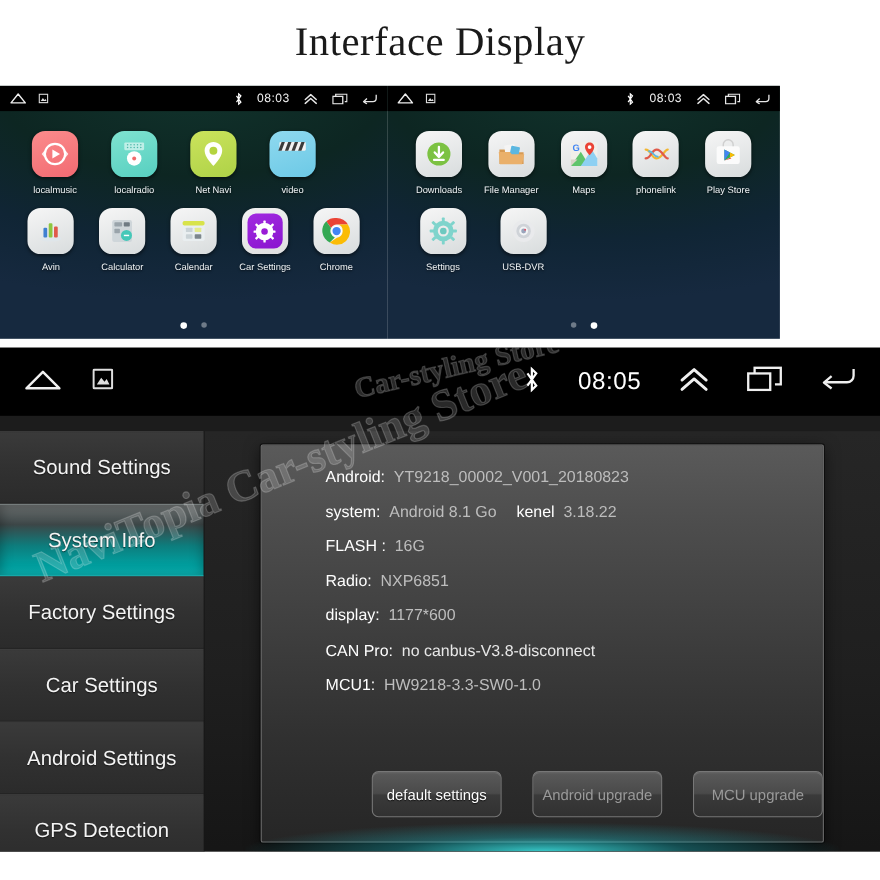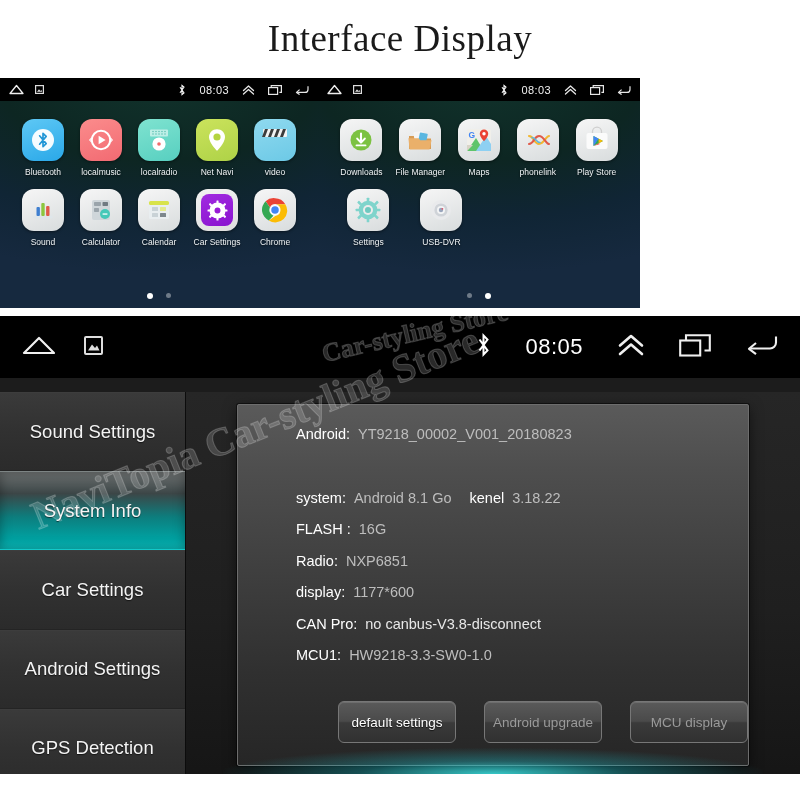--- a/index.html
+++ b/index.html
@@ -21,21 +21,21 @@
   .title-text {
     font-family: "Liberation Serif", serif;
     font-size: 37px;
     color: #1a1a1a;
     letter-spacing: .5px;
   }
 
   
   .top-row {
     position: absolute; top: 78px; left: 0;
-    width: 640px; height: 230px;
+    width: 709px; height: 230px;
     display: flex; justify-content: space-between;
   }
   .device {
     position: relative;
     width: 390px; height: 230px;
     overflow: hidden;
     background:
       radial-gradient(120% 85% at 50% 0%, #11332c 0%, #0d2622 42%, #102535 72%, #16293f 100%);
   }
   .device.right { width: 395px; }
@@ -170,21 +170,21 @@
   }
   .info-row {
     display: flex; align-items: baseline;
     font-size: 14.5px; line-height: 1;
     margin-bottom: 17px;
     white-space: nowrap;
   }
   .info-label { color: #ffffff; }
   .info-value { color: #bdbdbd; margin-left: 8px; }
   .info-label2 { color:#ffffff; margin-left: 18px; }
-  .info-value2 { color:#bdbdbd; margin-left: 8px; margin-top: 32px; }
+  .info-value2 { color:#bdbdbd; margin-left: 8px; }
 
   .btn-row {
     position: absolute; left: 0; bottom: 22px;
     width: 100%;
     display: flex; justify-content: flex-end; gap: 28px;
   }
   .btn {
     width: 118px; height: 42px;
     border-radius: 6px;
     display: flex; align-items: center; justify-content: center;
@@ -261,29 +261,20 @@
           <svg class="ic" width="14" height="10" viewBox="0 0 14 10">
               <path d="M13 1.2 V4.4 A3 3 0 0 1 10 7.4 H2.2" fill="none" stroke="#e6e6e6" stroke-width="1.2"></path>
               <path d="M4.6 4.6 L1.5 7.4 L4.6 9.6" fill="none" stroke="#e6e6e6" stroke-width="1.2" stroke-linejoin="round"></path>
             </svg>
         </span>
       </div>
     </div>
 
     <div class="app-grid">
       <div class="app-row r1">
-        <div class="app-cell">
-          <div class="app-icon tile-bt">
-            <svg width="26" height="26" viewBox="0 0 26 26">
-                <circle cx="13" cy="13" r="11" fill="#fff" opacity=".95"></circle>
-                <path d="M9.6 8.8 L16.2 16.6 L13 19.6 V6.4 L16.2 9.4 L9.6 17.2" fill="none" stroke="#2196d6" stroke-width="1.7" stroke-linejoin="round" stroke-linecap="round"></path>
-              </svg>
-          </div>
-          <div class="app-label">Bluetooth</div>
-        </div>
         <div class="app-cell">
           <div class="app-icon tile-music">
             <svg width="28" height="28" viewBox="0 0 28 28">
                 <circle cx="14" cy="14" r="9.2" fill="none" stroke="#fff" stroke-width="2"></circle>
                 <path d="M11.6 9.8 L18.6 14 L11.6 18.2 Z" fill="#fff"></path>
                 <path d="M4.8 11.6 L2.8 14 L4.8 16.4" fill="none" stroke="#fff" stroke-width="1.4" opacity=".85"></path>
                 <path d="M23.2 11.6 L25.2 14 L23.2 16.4" fill="none" stroke="#fff" stroke-width="1.4" opacity=".85"></path>
               </svg>
           </div>
           <div class="app-label">localmusic</div>
@@ -338,21 +329,21 @@
       <div class="app-row r2">
         <div class="app-cell">
           <div class="app-icon tile-white">
             <svg width="30" height="30" viewBox="0 0 30 30">
                 <ellipse cx="15" cy="22" rx="10" ry="2.6" fill="#dfe6ea"></ellipse>
                 <rect x="8.5" y="12" width="3.4" height="9" rx="1" fill="#3f7fd0"></rect>
                 <rect x="13.3" y="8" width="3.4" height="13" rx="1" fill="#8dc63f"></rect>
                 <rect x="18.1" y="11" width="3.4" height="10" rx="1" fill="#e05a4a"></rect>
               </svg>
           </div>
-          <div class="app-label">Sound</div>
+          <div class="app-label">Avin</div>
         </div>
         <div class="app-cell">
           <div class="app-icon tile-white">
             <svg width="30" height="30" viewBox="0 0 30 30">
                 <rect x="6" y="5" width="18" height="20" rx="2" fill="#cfd6da"></rect>
                 <rect x="8" y="7" width="7" height="4" rx=".7" fill="#9aa4ab"></rect>
                 <rect x="16.5" y="7" width="5.5" height="4" rx=".7" fill="#6f7a82"></rect>
                 <rect x="8" y="13" width="5" height="4" rx=".7" fill="#9aa4ab"></rect>
                 <circle cx="19" cy="19" r="5" fill="#45c8b8"></circle>
                 <rect x="16.6" y="18.4" width="4.8" height="1.3" fill="#fff"></rect>
@@ -613,20 +604,23 @@
   <div class="main-body">
 
     <div class="sidebar">
       <div class="side-item">
           <span>Sound Settings</span>
         </div>
       <div class="side-item active">
           <span>System Info</span>
         </div>
       <div class="side-item">
+          <span>Factory Settings</span>
+        </div>
+      <div class="side-item">
           <span>Car Settings</span>
         </div>
       <div class="side-item">
           <span>Android Settings</span>
         </div>
       <div class="side-item">
           <span>GPS Detection</span>
         </div>
     </div>
 
@@ -665,21 +659,21 @@
         </div>
 
         <div class="btn-row">
           <div class="btn enabled">
               <span>default settings</span>
             </div>
           <div class="btn disabled">
               <span>Android upgrade</span>
             </div>
           <div class="btn disabled">
-              <span>MCU display</span>
+              <span>MCU upgrade</span>
             </div>
         </div>
       </div>
     </div>
   </div>
 
   <div class="wm" style="left:16px; top:88px; font-size:40px; transform:rotate(-22deg);">NaviTopia Car-styling Store</div>
 </div>
 
 </body></html>

